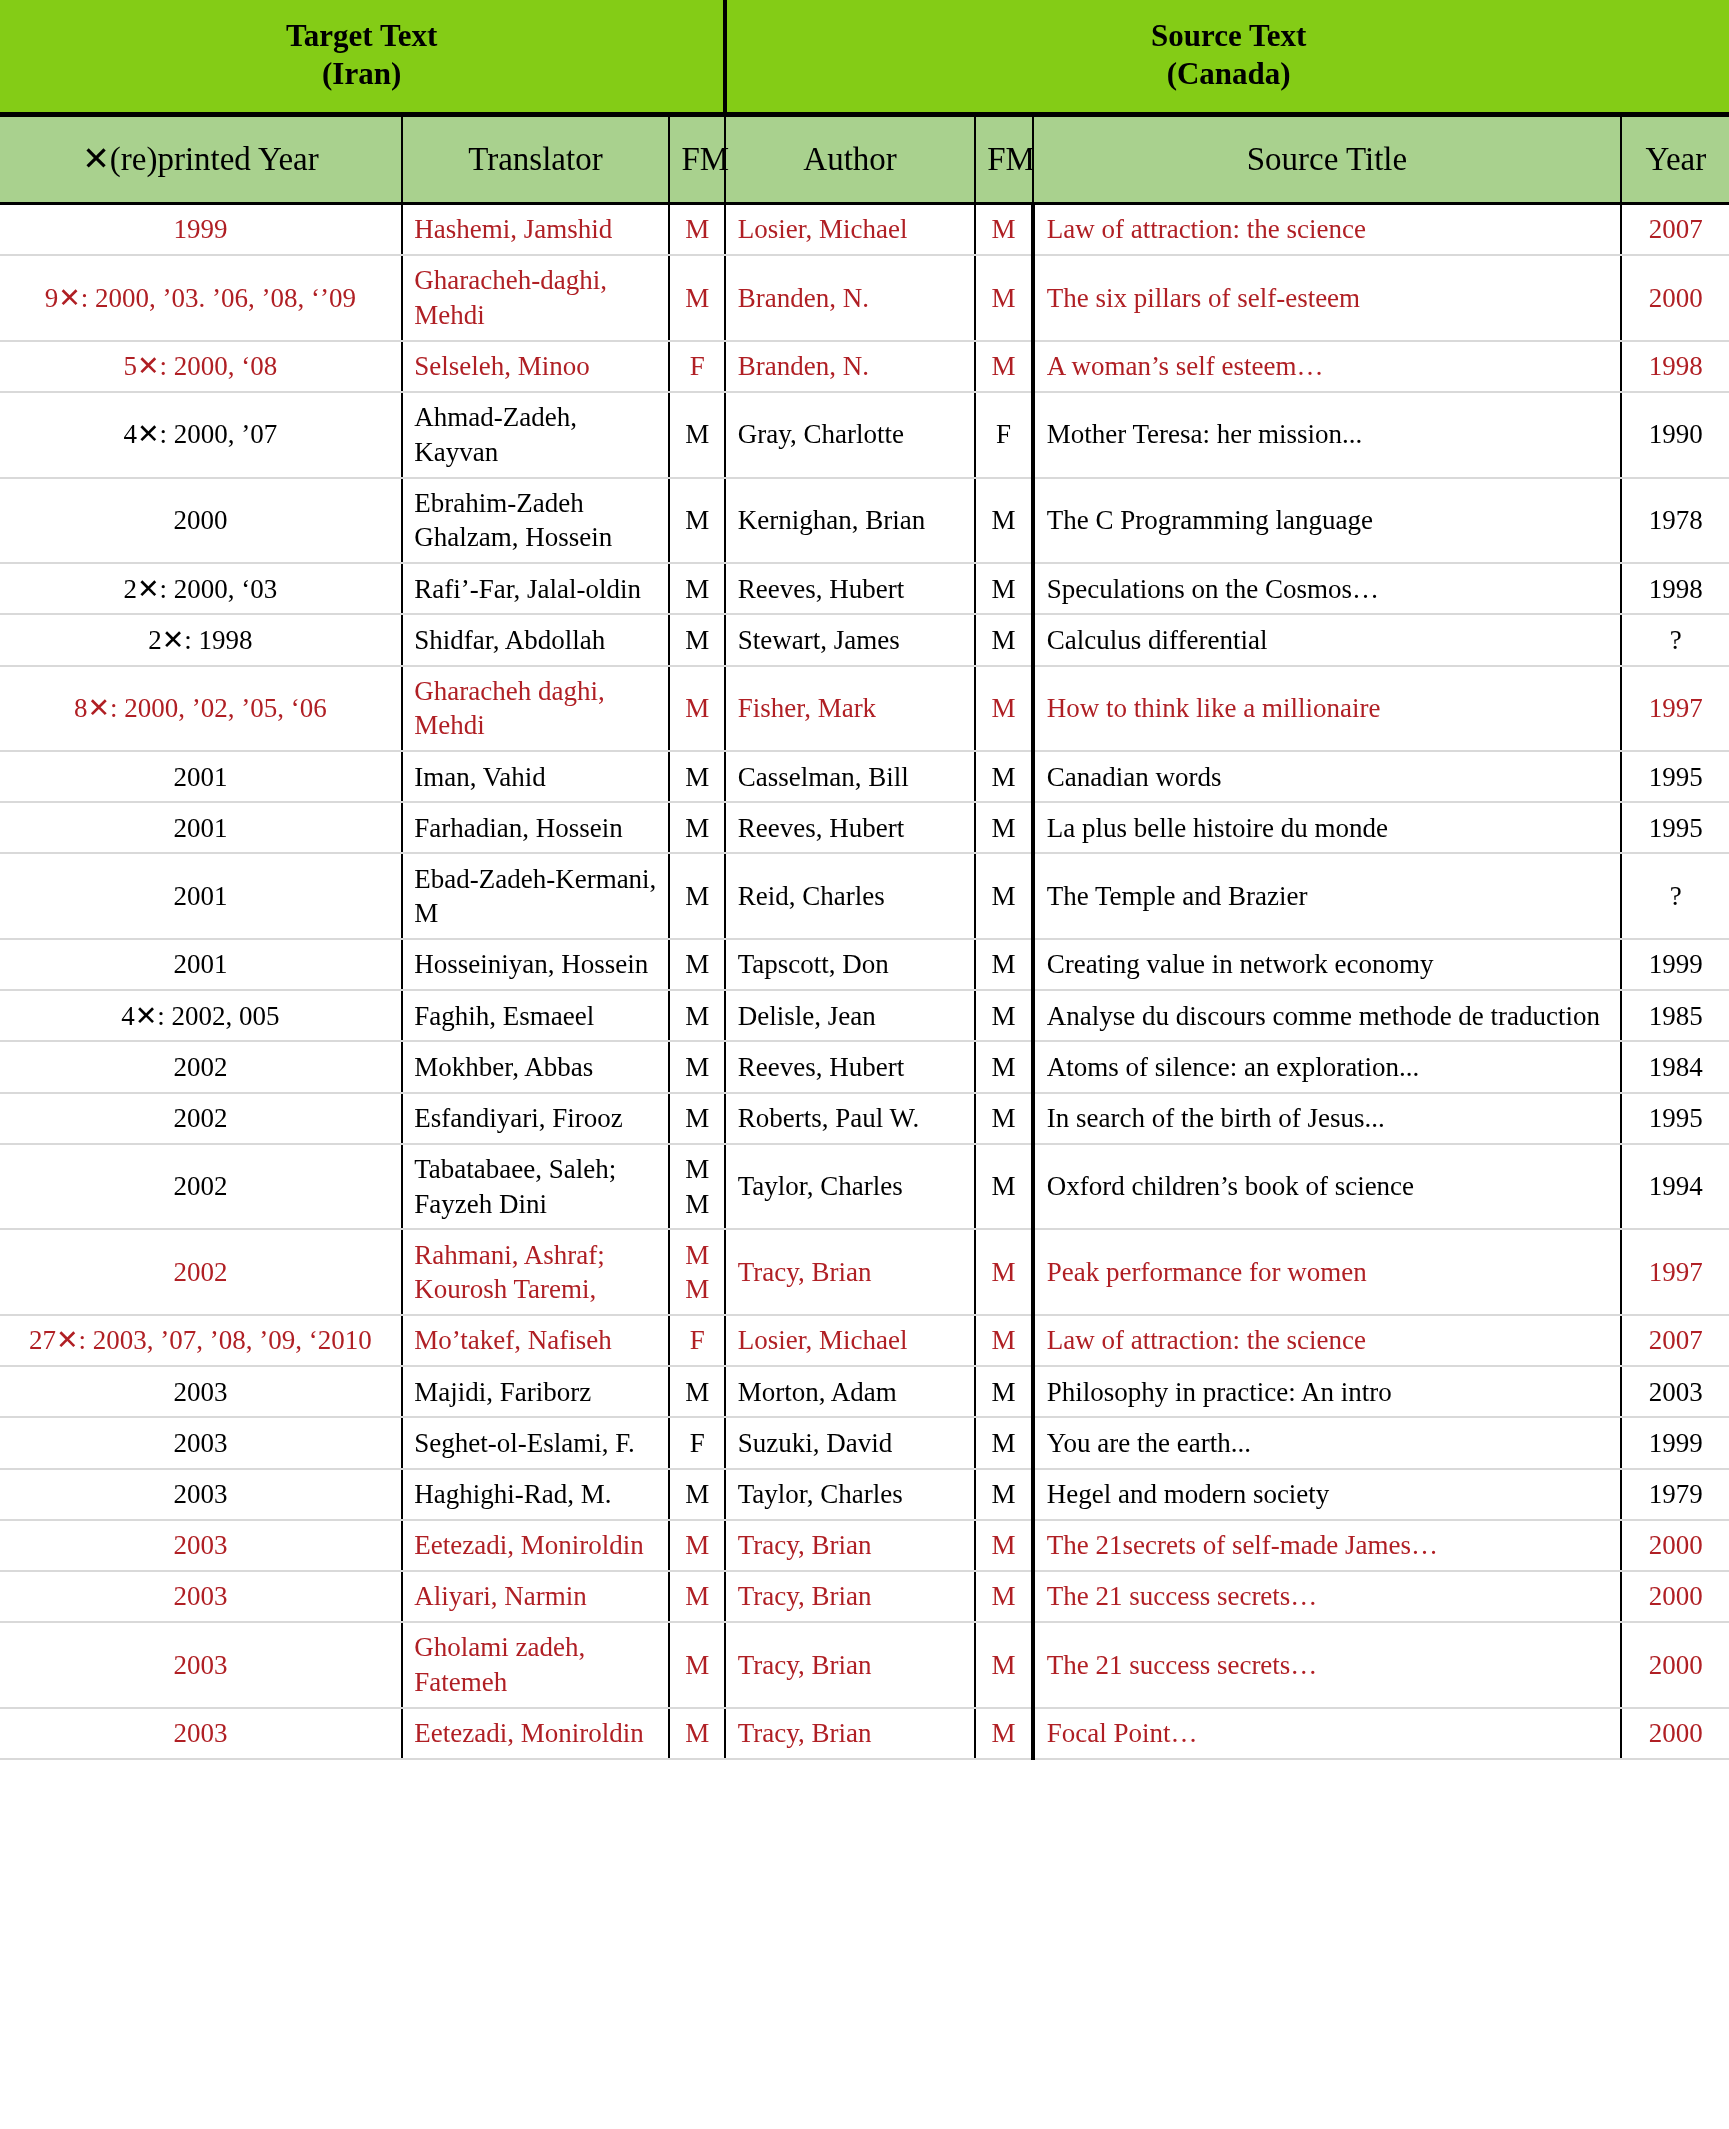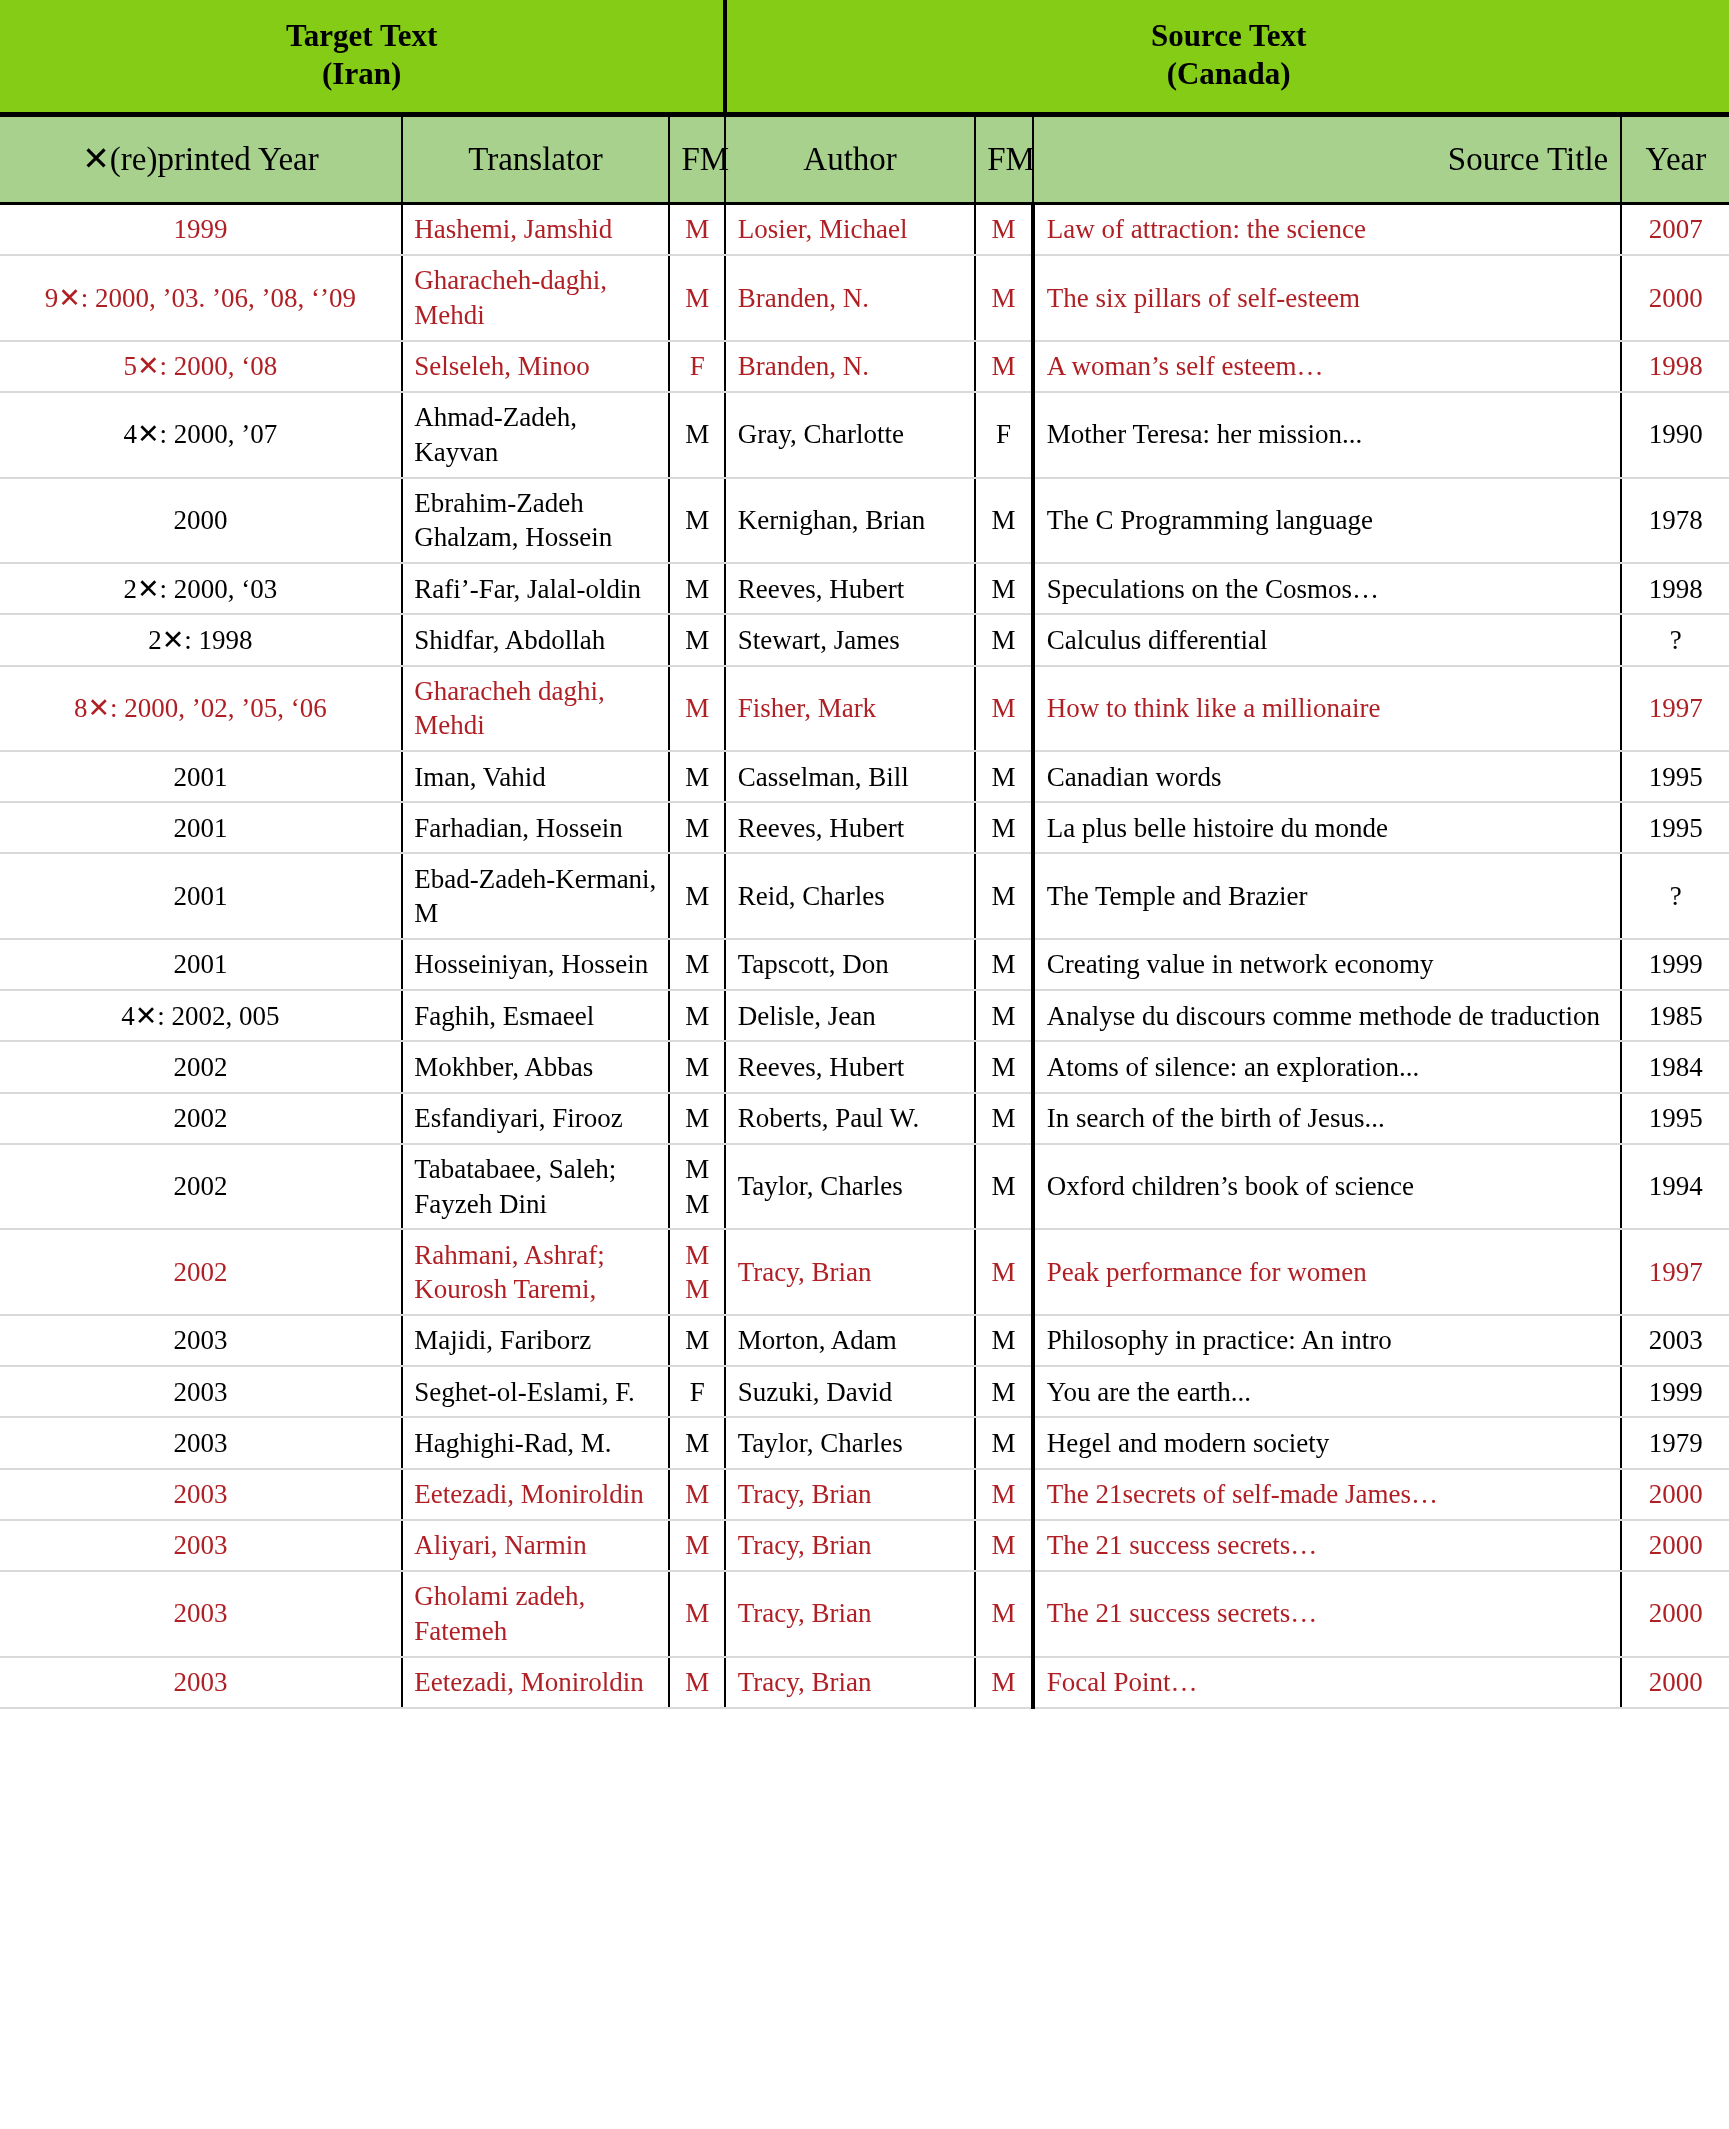--- a/index.html
+++ b/index.html
@@ -40,21 +40,21 @@
     font-weight: normal;
     font-size: 33px;
     line-height: 1.2;
     vertical-align: middle;
     height: 78px;
     padding: 3.3px 11.4px;
     border-right: 2.4px solid #000000;
     border-bottom: 3.3px solid #000000;
   }
   tr.col-header th.ch-center { text-align: center; }
-  tr.col-header th.ch-left   { text-align: right; }
+  tr.col-header th.ch-left   { text-align: center; }
   tr.col-header th.ch-last   { border-right: none; }
 
   
   td {
     font-size: 27px;
     line-height: 1.28;
     vertical-align: middle;
     padding: 7.3px 11.4px;
     border-right: 2.4px solid #000000;
     border-bottom: 2.4px solid #d9d9d9;
@@ -258,20 +258,29 @@
       <tr>
         <td class="c hl">2002</td>
         <td class="l hl">Rahmani, Ashraf; Kourosh Taremi,</td>
         <td class="c hl">M<br>M</td>
         <td class="l hl">Tracy, Brian</td>
         <td class="c thick hl">M</td>
         <td class="l hl">Peak performance for women</td>
         <td class="c last hl">1997</td>
       </tr>
       <tr>
+        <td class="c hl">27✕: 2003, ’07, ’08, ’09, ‘2010</td>
+        <td class="l hl">Mo’takef, Nafiseh</td>
+        <td class="c hl">F</td>
+        <td class="l hl">Losier, Michael</td>
+        <td class="c thick hl">M</td>
+        <td class="l hl">Law of attraction: the science</td>
+        <td class="c last hl">2007</td>
+      </tr>
+      <tr>
         <td class="c">2003</td>
         <td class="l">Majidi, Fariborz</td>
         <td class="c">M</td>
         <td class="l">Morton, Adam</td>
         <td class="c thick">M</td>
         <td class="l">Philosophy in practice: An intro</td>
         <td class="c last">2003</td>
       </tr>
       <tr>
         <td class="c">2003</td>

